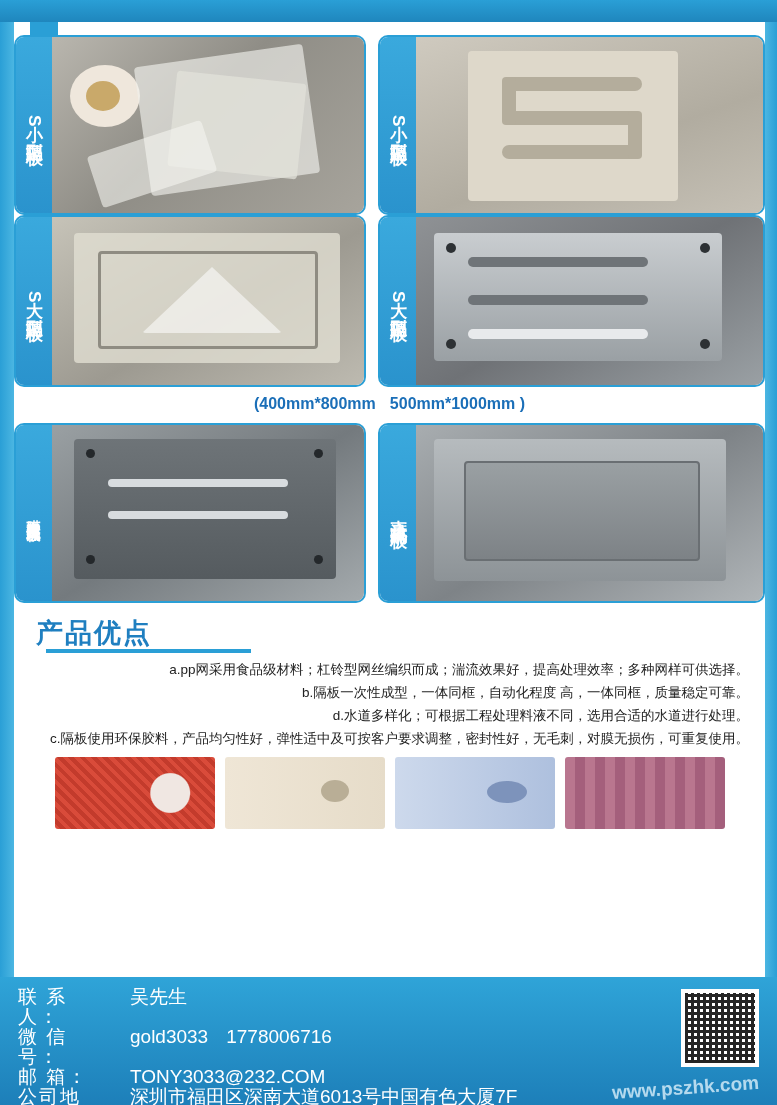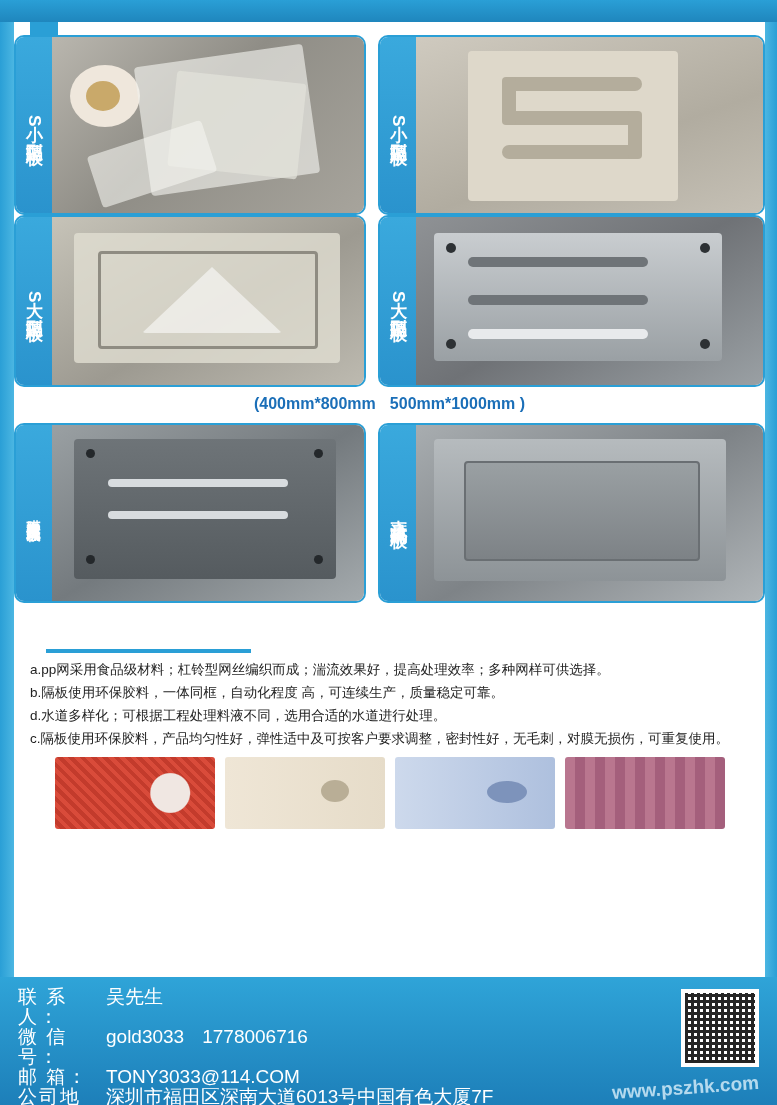--- a/index.html
+++ b/index.html
@@ -83,21 +83,21 @@
   
   .adv-title-wrap{margin:12px 0 6px 18px;position:relative;height:38px;}
   .adv-title{
     font-size:27px;font-weight:bold;color:#1f7fc0;letter-spacing:2px;
     position:relative;display:inline-block;padding:0 4px;
   }
   .adv-underline{
     position:absolute;left:14px;top:34px;width:205px;height:4px;background:#2a9fd6;
   }
   .adv-list{margin:4px 16px 0 16px;color:#222;font-size:13.5px;line-height:21px;}
-  .adv-list div{margin-bottom:2px;}
+  .adv-list div{margin-bottom:2px;text-align:right;}
 
   
   .samples{display:flex;gap:10px;justify-content:center;margin-top:8px;}
   .sample{width:160px;height:72px;border-radius:3px;overflow:hidden;position:relative;}
   .s1{background:radial-gradient(circle at 72% 50%, #f0e7e2 0 16%, rgba(0,0,0,0) 17%),
       repeating-linear-gradient(45deg,#d94b3a 0 4px,#c33b2c 4px 8px);}
   .s2{background:linear-gradient(90deg,#efe6d6 0%,#e6dcc9 100%);}
   .s2:after{content:"";position:absolute;left:60%;top:32%;width:28px;height:22px;border-radius:50%;background:#b9ae96;}
   .s3{background:linear-gradient(90deg,#cdd9ec 0%,#aec0de 100%);}
   .s3:after{content:"";position:absolute;left:58%;top:34%;width:40px;height:22px;border-radius:50%;background:#7d93bb;}
@@ -106,21 +106,21 @@
 
   
   .footer{
     position:absolute;left:0;bottom:0;width:777px;height:128px;
     background:linear-gradient(180deg,#2fa4d8 0%, #1d7fb9 100%);
     color:#ffffff;
   }
   .footer-inner{position:absolute;left:18px;top:10px;font-size:19px;line-height:20px;}
   .frow{display:flex;}
   .flabel{width:88px;letter-spacing:2px;}
-  .fvals{display:flex;gap:18px;}
+  .fvals{display:flex;gap:18px;margin-left:24px;}
   .qr{
     position:absolute;right:18px;top:12px;width:78px;height:78px;background:#ffffff;
   }
   .qr-inner{
     position:absolute;left:4px;top:4px;width:70px;height:70px;
     background:
       repeating-linear-gradient(90deg,#000 0 3px,#fff 3px 6px),
       repeating-linear-gradient(0deg,#000 0 3px,#fff 3px 6px);
     background-blend-mode:multiply;
     opacity:.85;
@@ -214,26 +214,27 @@
         <div class="photo ph-f">
           <div class="plate" style="left:18px;top:14px;width:292px;height:142px;background:linear-gradient(180deg,#b6bbbe,#8d9397);"></div>
           <div class="plate" style="left:48px;top:36px;width:232px;height:96px;background:linear-gradient(180deg,#9aa0a3,#7d8286);border:2px solid #6a6f73;"></div>
         </div>
       </div>
     </div>
 
 
 
     <div class="adv-title-wrap">
+      <span class="adv-title">产品优点</span>
       <span class="adv-underline"></span>
     </div>
 
     <div class="adv-list">
       <div>a.pp网采用食品级材料；杠铃型网丝编织而成；湍流效果好，提高处理效率；多种网样可供选择。</div>
-      <div>b.隔板使用环保胶料，一体同框，自动化程度 高，可连续生产，质量稳定可靠。</div>
+      <div>b.隔板一次性成型，一体同框，自动化程度 高，一体同框，质量稳定可靠。</div>
       <div>d.水道多样化；可根据工程处理料液不同，选用合适的水道进行处理。</div>
       <div>c.隔板使用环保胶料，产品均匀性好，弹性适中及可按客户要求调整，密封性好，无毛刺，对膜无损伤，可重复使用。</div>
     </div>
 
     <div class="samples">
       <div class="sample s1"></div>
       <div class="sample s2"></div>
       <div class="sample s3"></div>
       <div class="sample s4"></div>
     </div>
@@ -251,21 +252,21 @@
       <div class="frow">
         <span class="flabel">微 信 号：</span>
         <span class="fvals">
           <span>gold3033</span>
           <span>1778006716</span>
         </span>
       </div>
       <div class="frow">
         <span class="flabel">邮    箱：</span>
         <span class="fvals">
-            <span>TONY3033@114.COM</span>
+            <span>TONY3033@232.COM</span>
           </span>
       </div>
       <div class="frow">
         <span class="flabel">公司地址：</span>
         <span class="fvals">
             <span>深圳市福田区深南大道6013号中国有色大厦7F</span>
           </span>
       </div>
     </div>
     <div class="qr">

